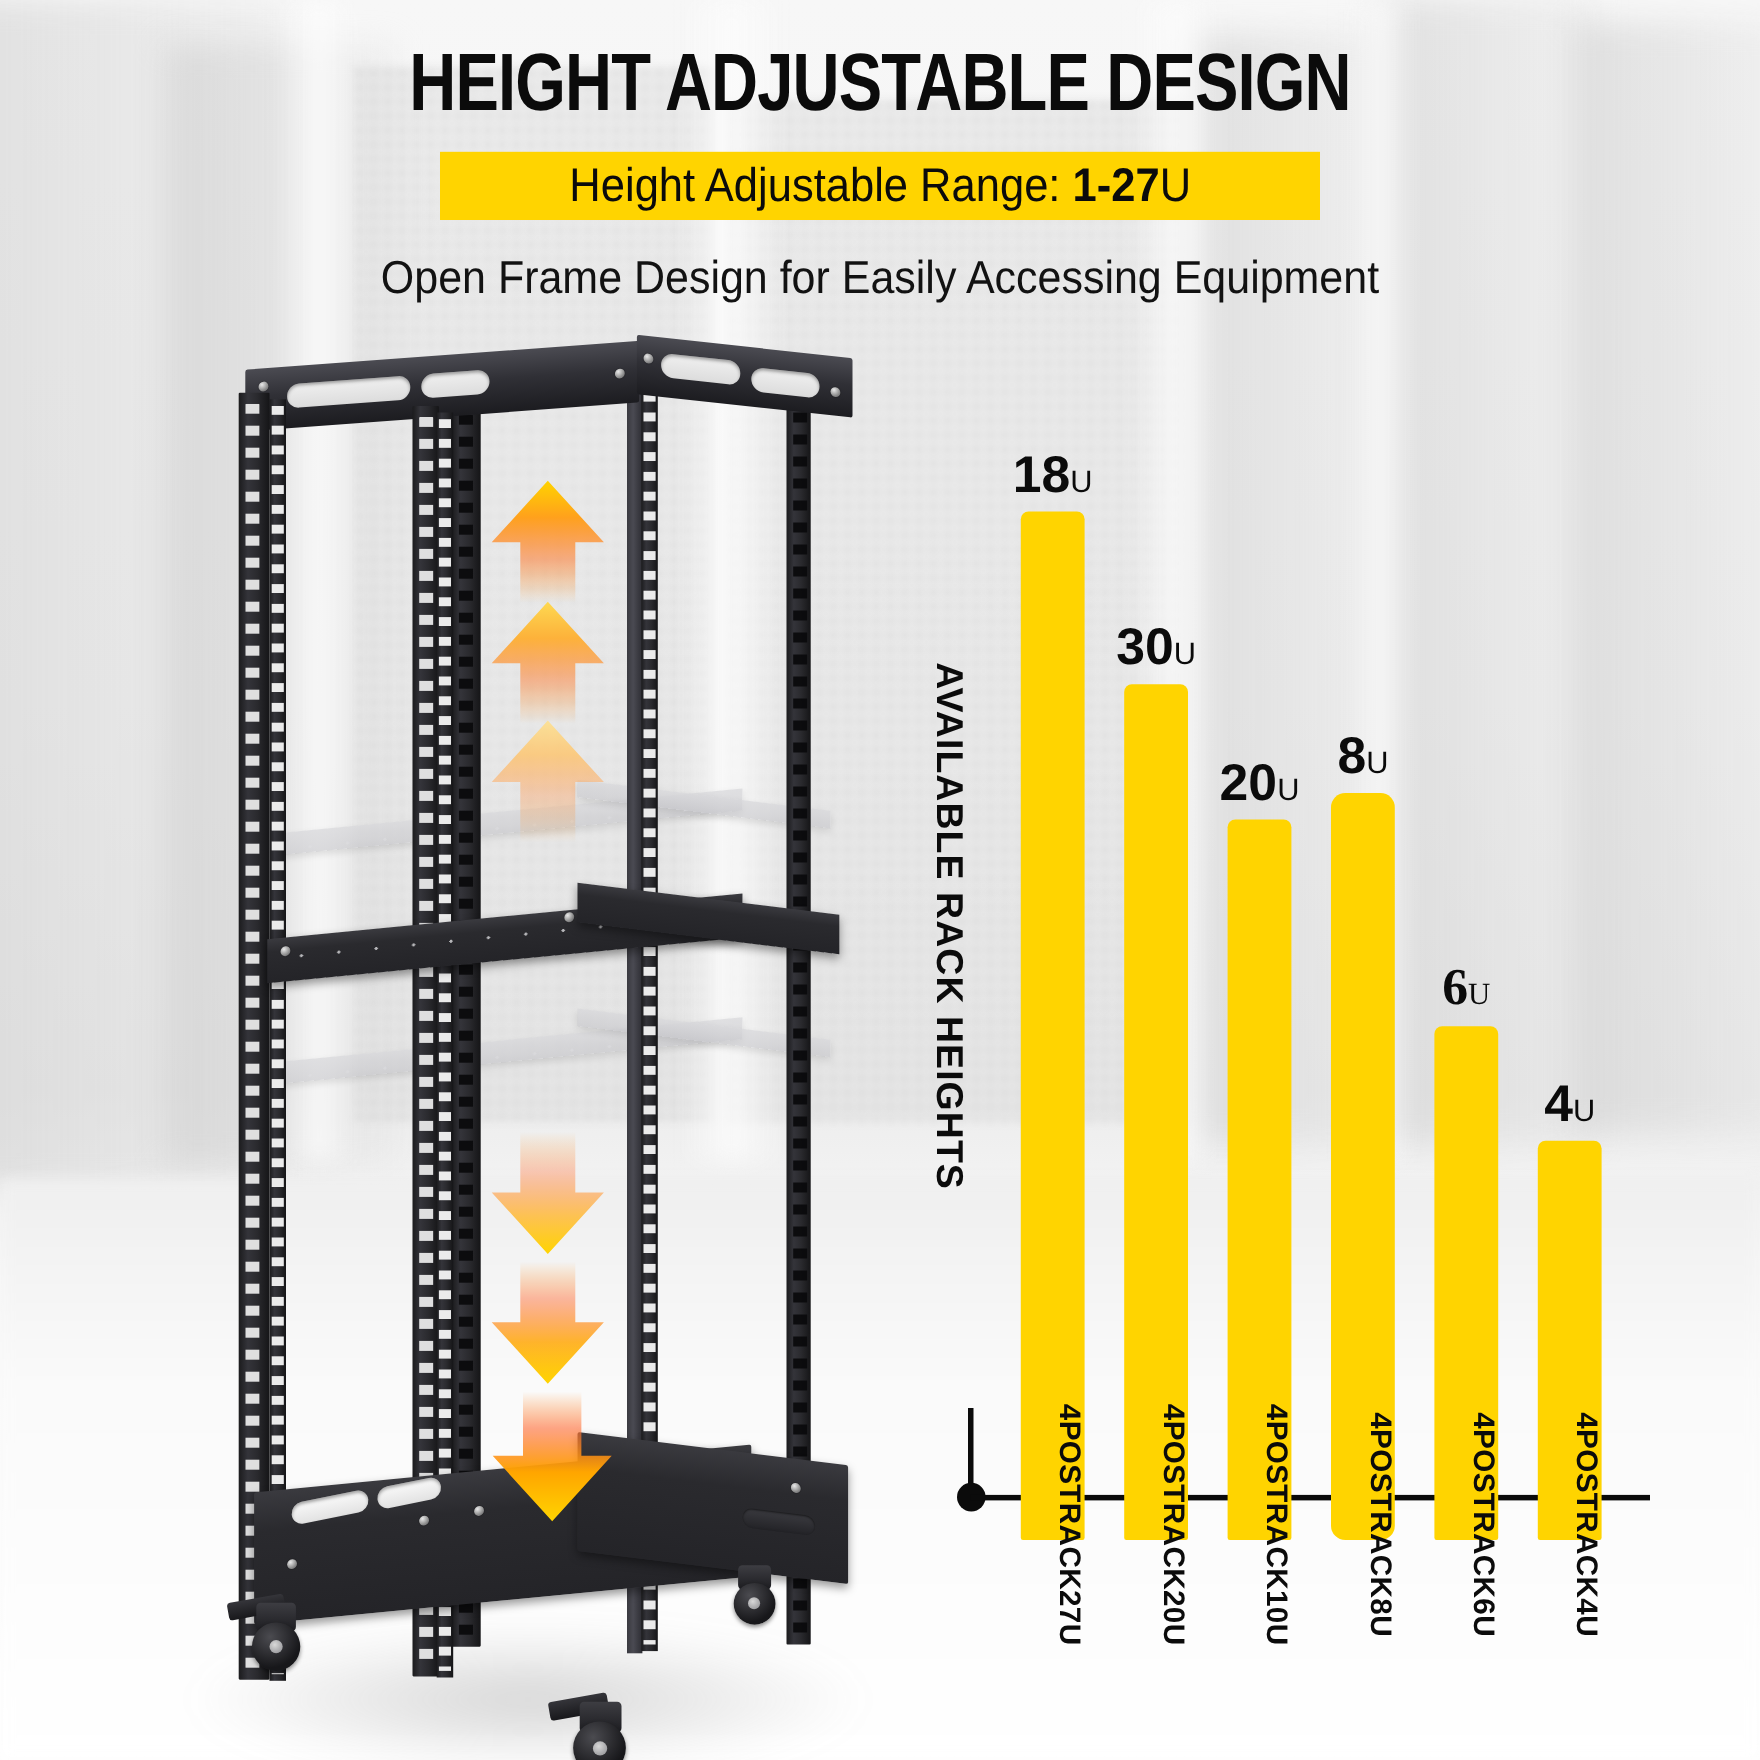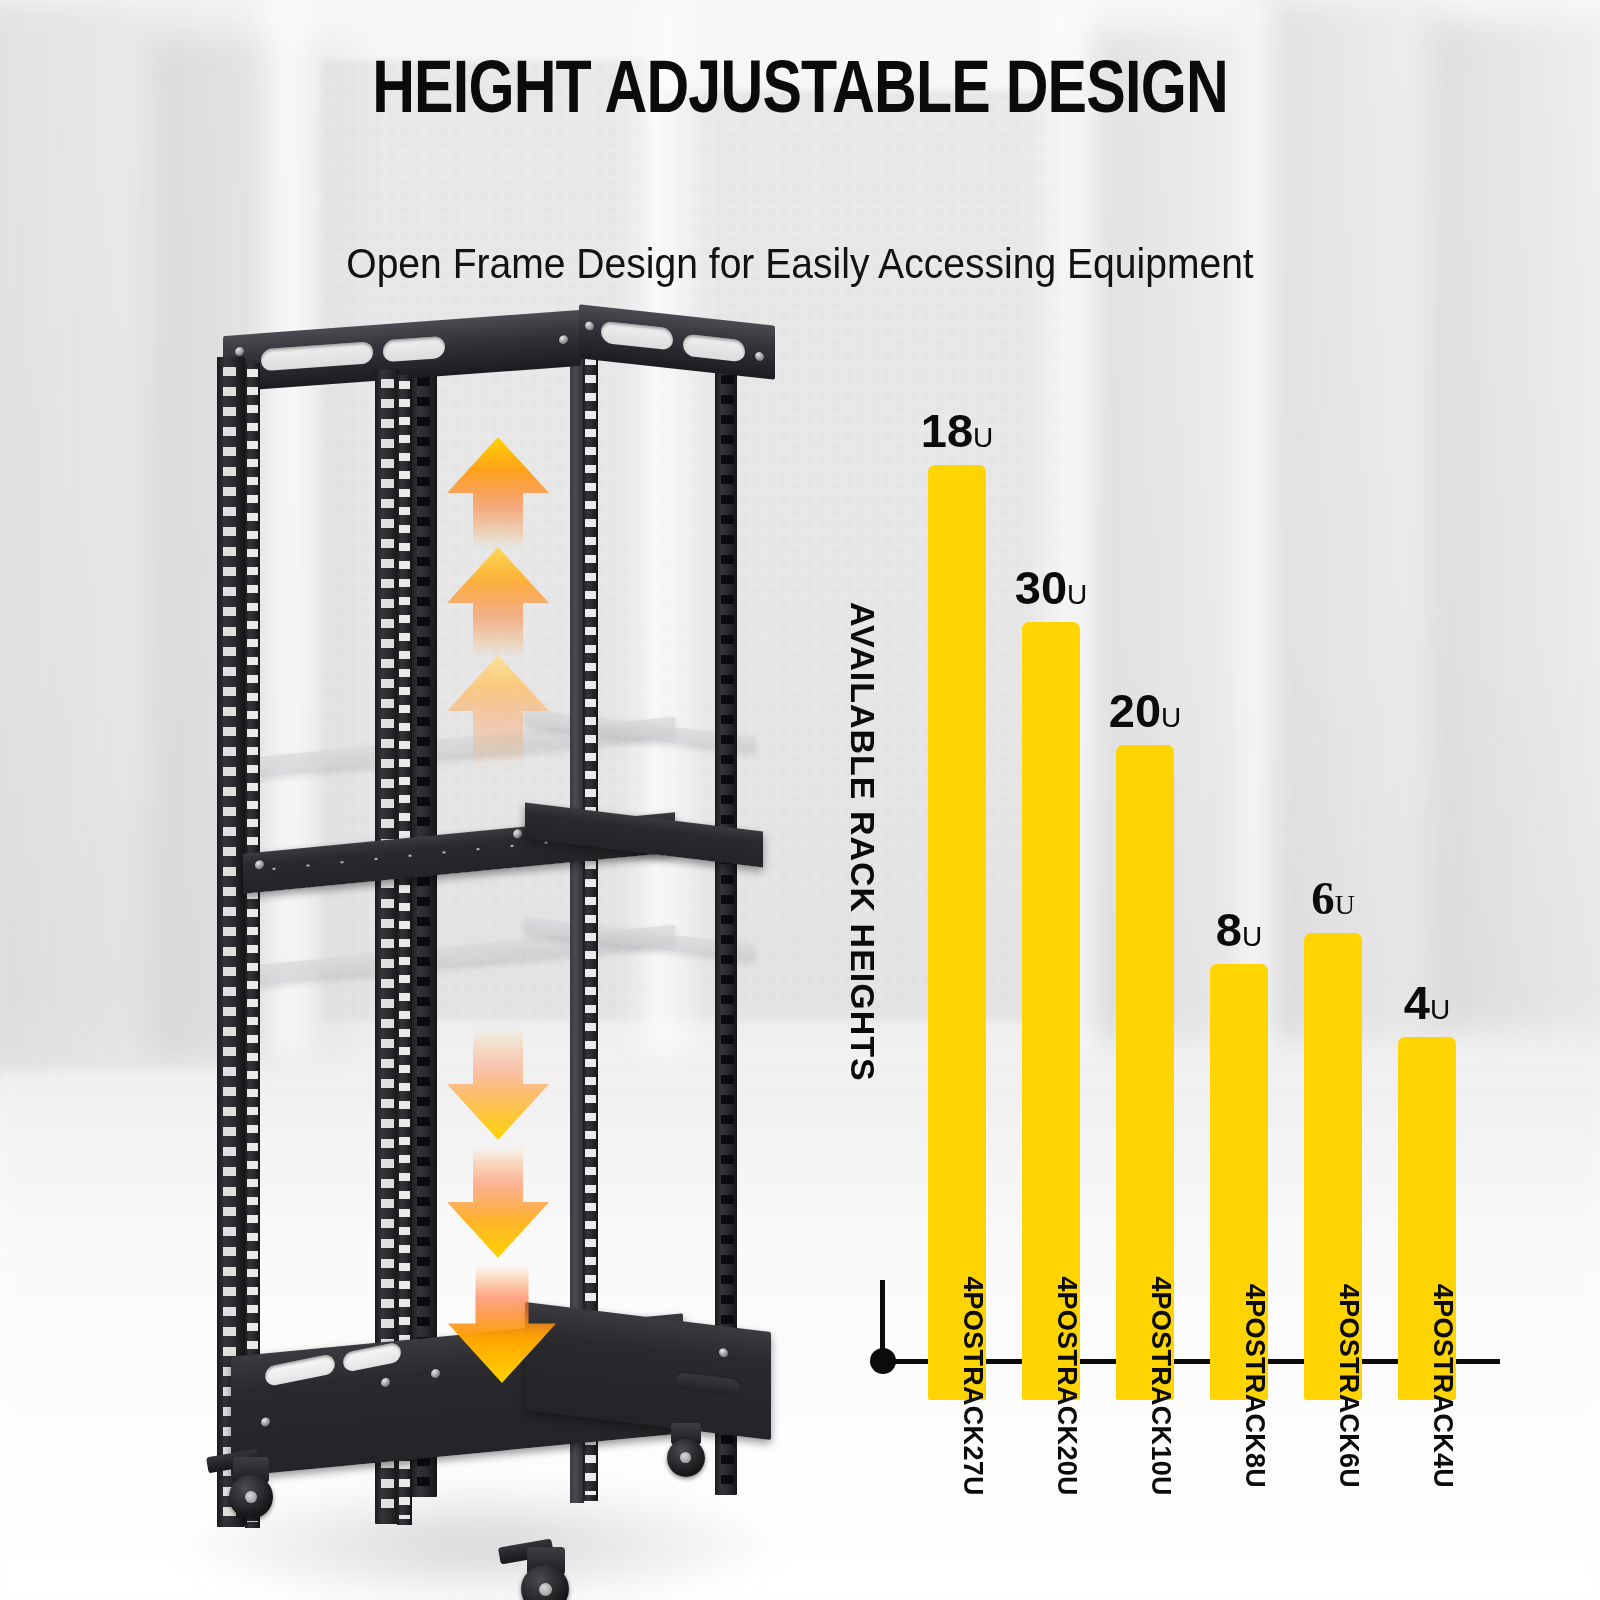--- a/index.html
+++ b/index.html
@@ -39,21 +39,21 @@
     background:linear-gradient(180deg,#efefef 0%,#fafafa 35%,#ffffff 100%);
     filter:blur(6px);
   }
   .bg-shadow {
     position:absolute; border-radius:50%;
     background:radial-gradient(ellipse at center, rgba(120,120,120,.30), rgba(120,120,120,0) 70%);
     filter:blur(16px);
   }
 
   
-  #header { position:absolute; left:0; right:0; top:12px; height:300px; }
+  #header { position:absolute; left:0; right:0; top:0; height:300px; }
   .title {
     position:absolute; left:0; right:0; top:32px;
     text-align:center;
     font-family:"Liberation Sans Narrow","Liberation Sans",sans-serif;
     font-weight:bold;
     font-size:74px;
     letter-spacing:-1px;
     color:#0b0b0b;
     transform:scaleX(.80);
     transform-origin:center top;
@@ -216,20 +216,23 @@
   <div class="bg-vstripe" style="left:1030px; width:80px;"></div>
   <div class="bg-vstripe" style="left:1225px; width:60px;"></div>
 
   <div class="bg-floor"></div>
   <div class="bg-shadow" style="left:170px; top:1480px; width:620px; height:130px;"></div>
 </div>
 
 <div id="header">
   <div class="title">HEIGHT ADJUSTABLE DESIGN</div>
 
+  <div class="range-bar">
+    <div class="range-text"><span>Height Adjustable Range: </span><b>1-27</b><span>U</span></div>
+  </div>
 
   <div class="sub">Open Frame Design for Easily Accessing Equipment</div>
 </div>
 
 <div id="rack">
 
   <div class="shelf-ghost" style="left:60px; top:432px; width:420px; height:20px; transform:skewY(-5.5deg);">
     <div class="shelf-perf" style="inset:2px 10px;"></div>
   </div>
   <div class="shelf-ghost" style="left:330px; top:418px; width:230px; height:16px; transform:skewY(7deg);"></div>
@@ -397,21 +400,21 @@
       </div>
   </div>
 
   <div class="bar" style="left:276px; width:58px; height:655px;">
     <div class="bar-value" style="top:-58px;"><span class="num">20</span><span class="unit">U</span></div>
     <div class="cap-wrap">
         <div class="cap-rot">4POSTRACK10U</div>
       </div>
   </div>
 
-  <div class="bar" style="left:370px; width:58px; height:436px;">
+  <div class="bar" style="left:370px; width:58px; height:679px;border-radius:13px;">
     <div class="bar-value" style="top:-58px;"><span class="num">8</span><span class="unit">U</span></div>
     <div class="cap-wrap">
         <div class="cap-rot">4POSTRACK8U</div>
       </div>
   </div>
 
   <div class="bar" style="left:464px; width:58px; height:467px;">
     <div class="bar-value" style="top:-58px;font-family:Liberation Serif, serif;"><span class="num">6</span><span class="unit">U</span></div>
     <div class="cap-wrap">
         <div class="cap-rot">4POSTRACK6U</div>

